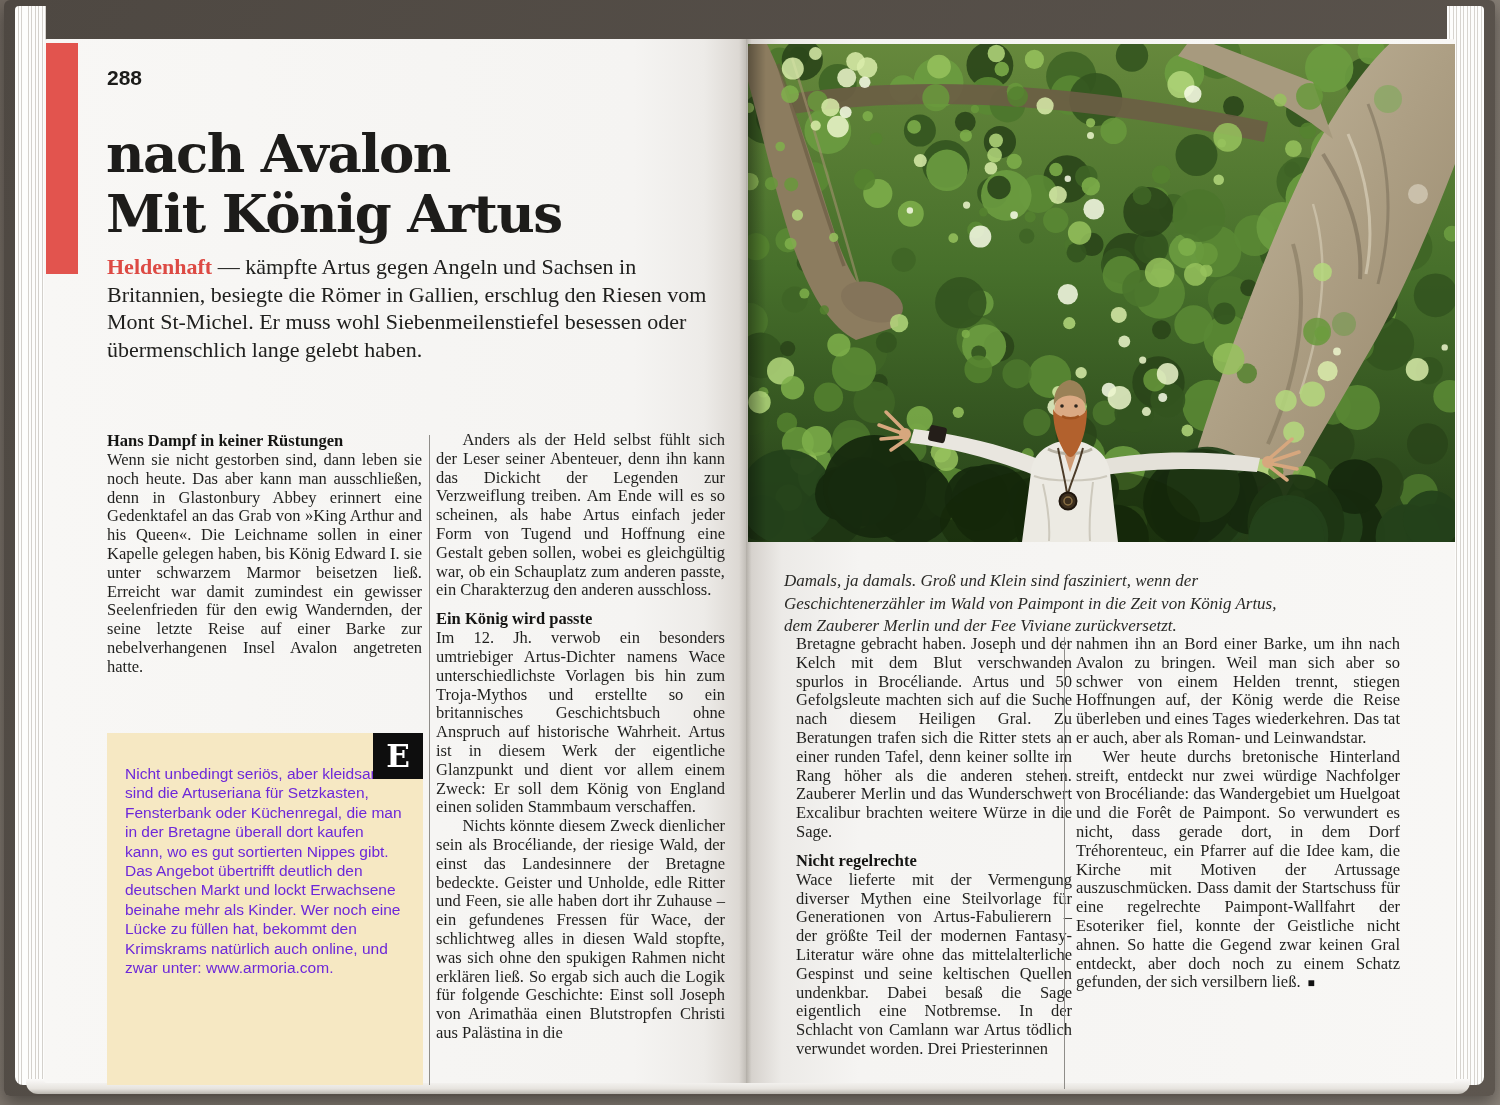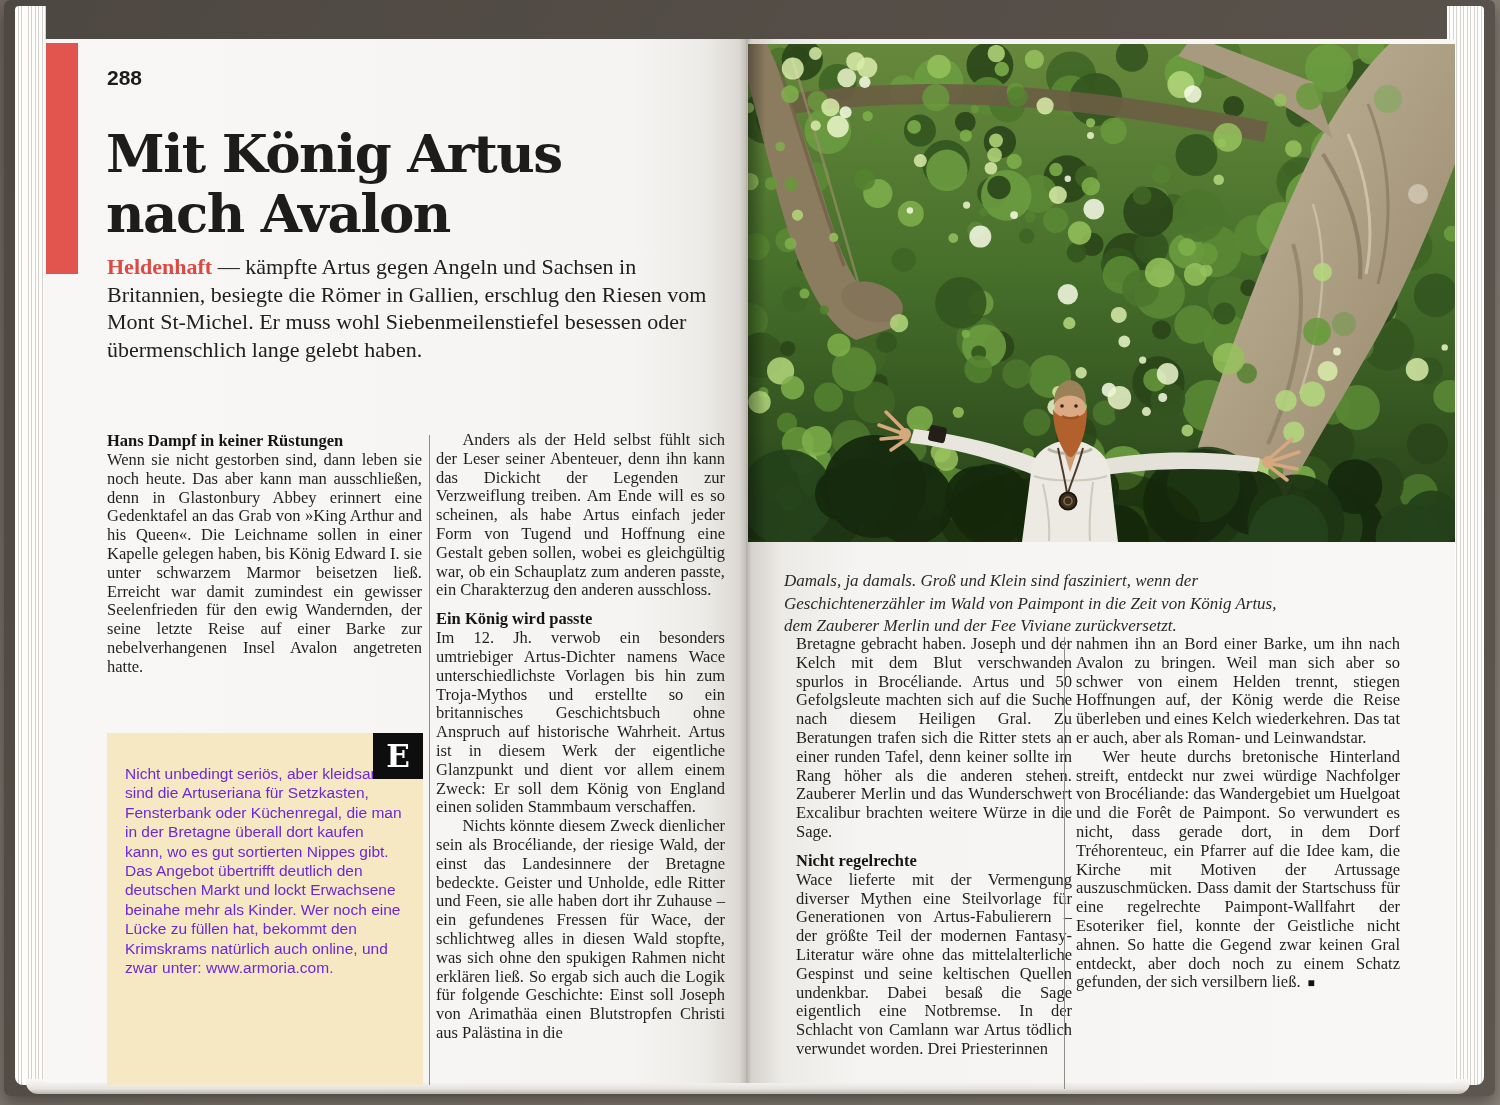--- a/index.html
+++ b/index.html
@@ -56,22 +56,22 @@
 <div class="scene">
   <div class="cover"></div>
   <div class="stack stack-left"></div>
   <div class="stack stack-right"></div>
   <div class="stack-bottom"></div>
 
   <div class="page page-left">
     <div class="red-bar"></div>
     <div class="pagenum">288</div>
     <h1 class="title">
+      <span class="tl">nach Avalon</span>
       <span class="tl">Mit König Artus</span>
-      <span class="tl">nach Avalon</span>
     </h1>
     <p class="lead"><span class="kw">Heldenhaft</span><span> — kämpfte Artus gegen Angeln und Sachsen in Britannien, besiegte die Römer in Gallien, erschlug den Riesen vom Mont St-Michel. Er muss wohl Siebenmeilenstiefel besessen oder übermenschlich lange gelebt haben.</span></p>
 
     <div class="col col-l1">
       <h3 class="first">Hans Dampf in keiner Rüstungen</h3>
       <p>Wenn sie nicht gestorben sind, dann leben sie noch heute. Das aber kann man ausschließen, denn in Glastonbury Abbey erinnert eine Gedenktafel an das Grab von »King Arthur and his Queen«. Die Leichname sollen in einer Kapelle gelegen haben, bis König Edward I. sie unter schwarzem Marmor beisetzen ließ. Erreicht war damit zumindest ein gewisser Seelenfrieden für den ewig Wandernden, der seine letzte Reise auf einer Barke zur nebelverhangenen Insel Avalon angetreten hatte.</p>
     </div>
 
     <div class="vrule vrule-left"></div>
 
@@ -530,17 +530,17 @@
 
     <div class="col col-r1">
       <p>Bretagne gebracht haben. Joseph und der Kelch mit dem Blut verschwanden spurlos in Brocéliande. Artus und 50 Gefolgsleute machten sich auf die Suche nach diesem Heiligen Gral. Zu Beratungen trafen sich die Ritter stets an einer runden Tafel, denn keiner sollte im Rang höher als die anderen stehen. Zauberer Merlin und das Wunderschwert Excalibur brachten weitere Würze in die Sage.</p>
       <h3>Nicht regelrechte</h3>
       <p>Wace lieferte mit der Vermengung diverser Mythen eine Steilvorlage für Generationen von Artus-Fabulierern – der größte Teil der modernen Fantasy-Literatur wäre ohne das mittelalterliche Gespinst und seine keltischen Quellen undenkbar. Dabei besaß die Sage eigentlich eine Notbremse. In der Schlacht von Camlann war Artus tödlich verwundet worden. Drei Priesterinnen</p>
     </div>
 
     <div class="vrule vrule-right"></div>
 
     <div class="col col-r2">
-      <p>nahmen ihn an Bord einer Barke, um ihn nach Avalon zu bringen. Weil man sich aber so schwer von einem Helden trennt, stiegen Hoffnungen auf, der König werde die Reise überleben und eines Kelch wiederkehren. Das tat er auch, aber als Roman- und Leinwandstar.</p>
+      <p>nahmen ihn an Bord einer Barke, um ihn nach Avalon zu bringen. Weil man sich aber so schwer von einem Helden trennt, stiegen Hoffnungen auf, der König werde die Reise überleben und eines Tages wiederkehren. Das tat er auch, aber als Roman- und Leinwandstar.</p>
       <p class="indent"><span>Wer heute durchs bretonische Hinterland streift, entdeckt nur zwei würdige Nachfolger von Brocéliande: das Wandergebiet um Huelgoat und die Forêt de Paimpont. So verwundert es nicht, dass gerade dort, in dem Dorf Tréhorenteuc, ein Pfarrer auf die Idee kam, die Kirche mit Motiven der Artussage auszuschmücken. Dass damit der Startschuss für eine regelrechte Paimpont-Wallfahrt der Esoteriker fiel, konnte der Geistliche nicht ahnen. So hatte die Gegend zwar keinen Gral entdeckt, aber doch noch zu einem Schatz gefunden, der sich versilbern ließ.</span><span class="endmark">■</span></p>
     </div>
   </div>
 </div>
 
 </body></html>

